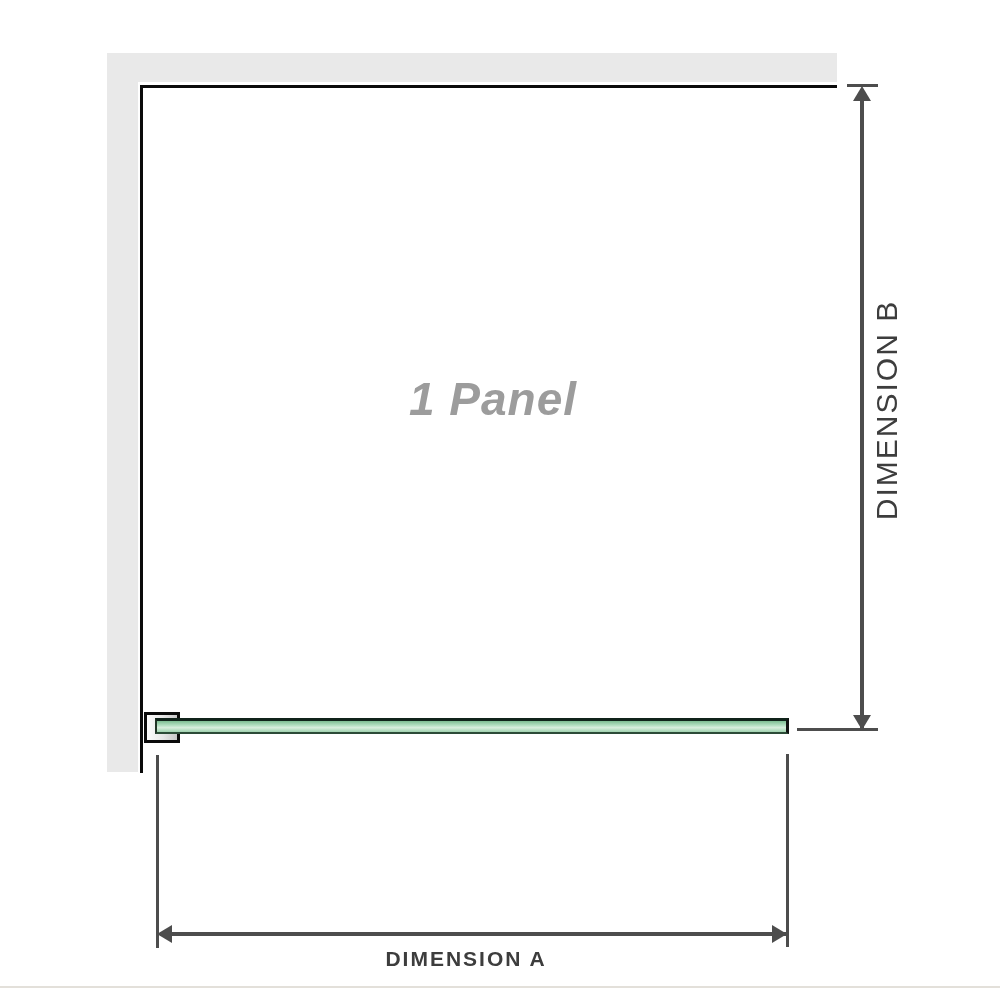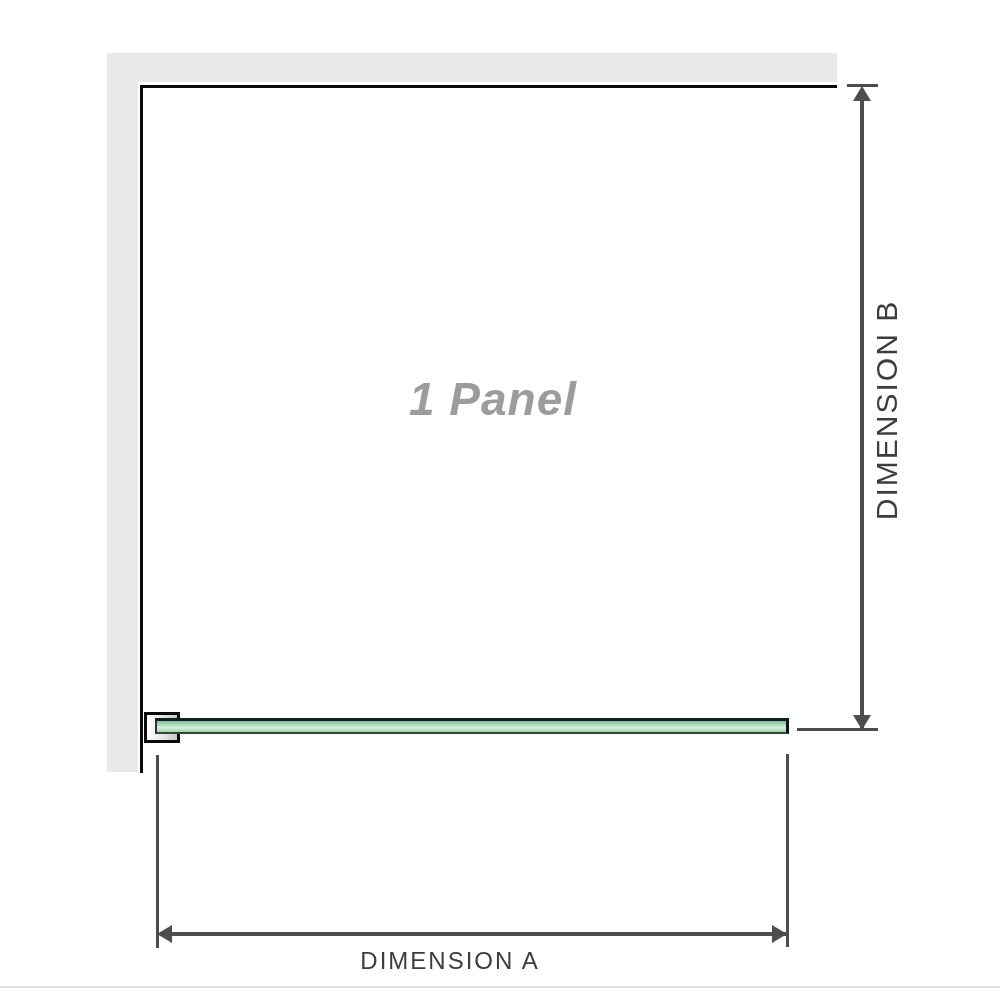--- a/index.html
+++ b/index.html
@@ -111,24 +111,24 @@
     border-bottom: 9px solid transparent;
     border-right: 15px solid var(--dimension-line, #4d4d4d);
   }
   .dim-a-arrow-right {
     left: 772px; top: 925px;
     border-top: 9px solid transparent;
     border-bottom: 9px solid transparent;
     border-left: 15px solid var(--dimension-line, #4d4d4d);
   }
   .dim-a-label {
-    left: 450px; top: 947px;
+    left: 466px; top: 947px;
     transform: translateX(-50%);
-    font-size: 24px;
-    font-weight: 400;
+    font-size: 21px;
+    font-weight: 700;
     letter-spacing: 2px;
     color: var(--label-text, #3d3d3d);
     white-space: nowrap;
   }
 
   
   .baseline {
     left: 0; top: 986px; width: 1000px; height: 2px;
     background: var(--baseline, #e3e0da);
   }

